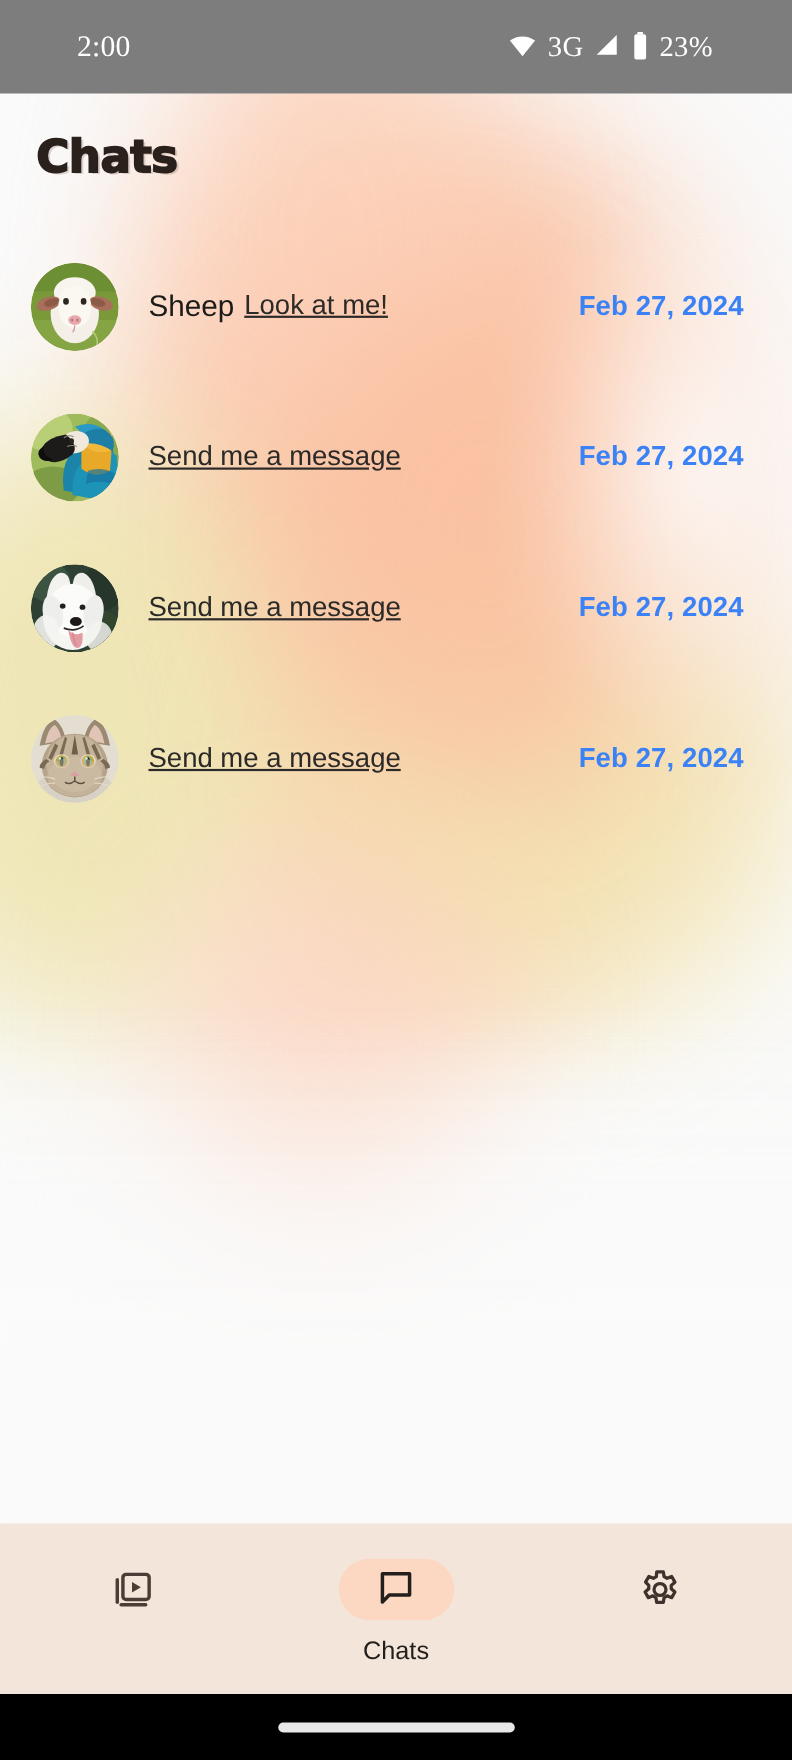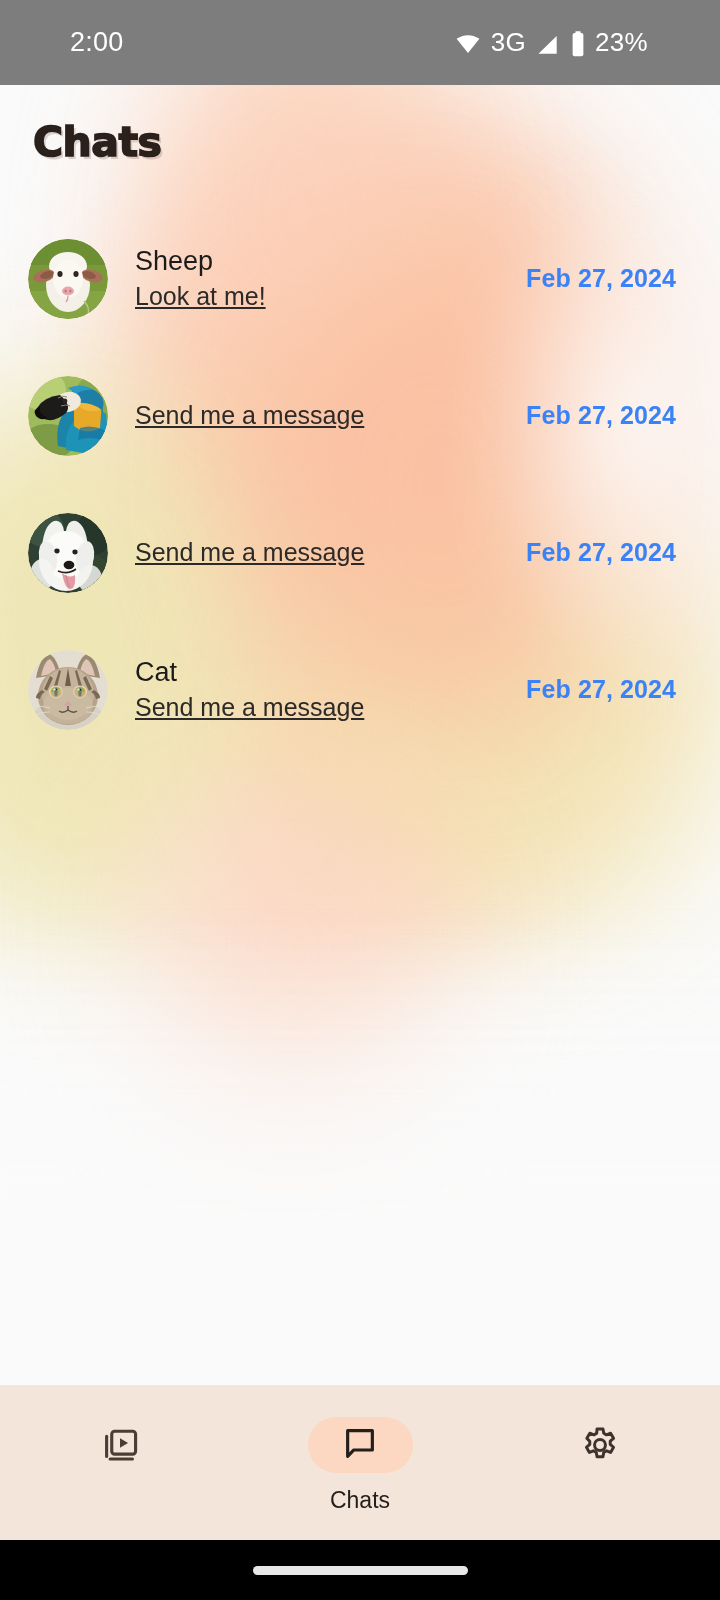--- a/index.html
+++ b/index.html
@@ -9,24 +9,24 @@
     background:#f8f8f8;
     overflow:hidden;
     position:relative;
   }
   #phone { position:relative; width:720px; height:1600px; overflow:hidden; background:#fafafa; }
 
   
   .statusbar {
     position:absolute; left:0; top:0; width:720px; height:85px;
     background:#7d7d7d; color:#ffffff;
-    display:flex; align-items:center; z-index:40;
+    display:flex; align-items:center; z-index:40;font-family:Liberation Serif, serif;
   }
   .sb-time { font-size:27px; margin-left:70px; letter-spacing:0.2px; }
-  .sb-right { margin-left:auto; margin-right:72px; display:flex; align-items:flex-end; gap:9px; }
+  .sb-right { margin-left:auto; margin-right:72px; display:flex; align-items:flex-start; gap:9px; }
   .sb-right svg { display:block; }
   .sb-net { font-size:26px; font-weight:500; letter-spacing:0.3px; }
   .sb-batt { font-size:26px; font-weight:500; letter-spacing:0.3px; }
 
   
   .bg-wrap { position:absolute; left:0; top:85px; width:720px; height:1300px; overflow:hidden; z-index:0; background:#fafafa; }
   .blob { position:absolute; border-radius:45% 55% 48% 52% / 50% 46% 54% 50%; filter:blur(68px); }
   .blob-a { 
     width:560px; height:820px; left:110px; top:10px;
     background:#fbc6a8; opacity:.92;
@@ -88,21 +88,21 @@
     display:flex; align-items:center;
     padding:0 44px 0 28px;
     cursor:pointer;
   }
   .avatar {
     width:80px; height:80px; border-radius:50%;
     flex:0 0 80px; overflow:hidden; position:relative;
   }
   .avatar svg { display:block; width:80px; height:80px; }
 
-  .row-texts { margin-left:27px; display:flex; flex-direction:column; justify-content:center; gap:9px; }
+  .row-texts { margin-left:27px; display:flex; flex-direction:row; justify-content:center; gap:9px; }
   .row-name { font-size:27px; color:#1c1b1a; line-height:1; }
   .row-snippet { font-size:25px; color:#2c2a28; line-height:1;text-decoration:underline; }
   .row-date {
     margin-left:auto; font-size:25px; font-weight:bold;
     color:#3b82f6; white-space:nowrap; letter-spacing:0.1px;
   }
 
   
   .navbar {
     position:absolute; left:0; top:1385px; width:720px; height:155px;
@@ -319,21 +319,20 @@
               <ellipse cx="50.5" cy="39.6" rx="1.3" ry="1.1" fill="#fdfaf4" opacity=".9"></ellipse>
               <ellipse cx="40" cy="56" rx="25" ry="18" fill="#cfc0a8" opacity=".55"></ellipse>
               <path d="M40 51 l-4.4 4.4 h8.8 z" fill="#d8a0a3"></path>
               <path d="M40 56 v4 M40 60 q-5 4 -9 1 M40 60 q5 4 9 1" stroke="#5d5143" stroke-width="1.4" fill="none"></path>
               <path d="M22 58 q-10 -3 -16 -1 M22 62 q-10 0 -15 4" stroke="#e6ddcb" stroke-width="1.1" fill="none" opacity=".8"></path>
               <path d="M58 58 q10 -3 16 -1 M58 62 q10 0 15 4" stroke="#e6ddcb" stroke-width="1.1" fill="none" opacity=".8"></path>
             </g>
           </svg>
         </div>
         <div class="row-texts">
-          <div class="row-name">Cat</div>
           <div class="row-snippet">Send me a message</div>
         </div>
         <div class="row-date">Feb 27, 2024</div>
       </div>
 
     </div>
   </div>
 
   <div class="navbar">
 

